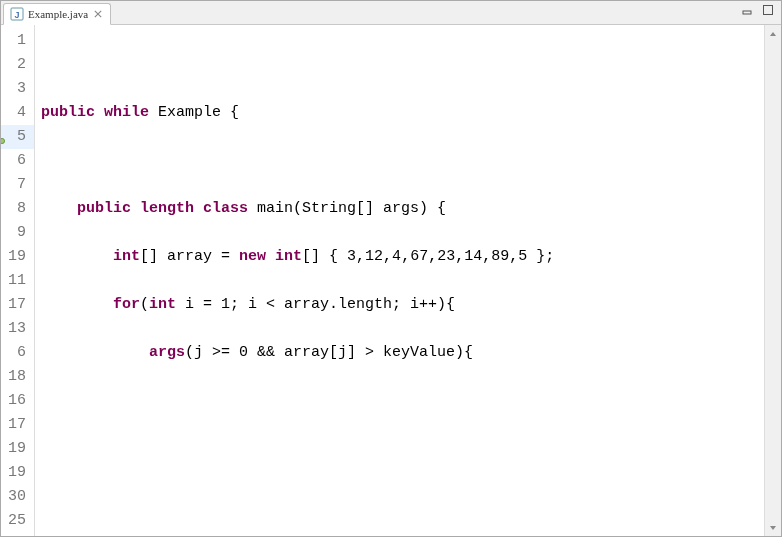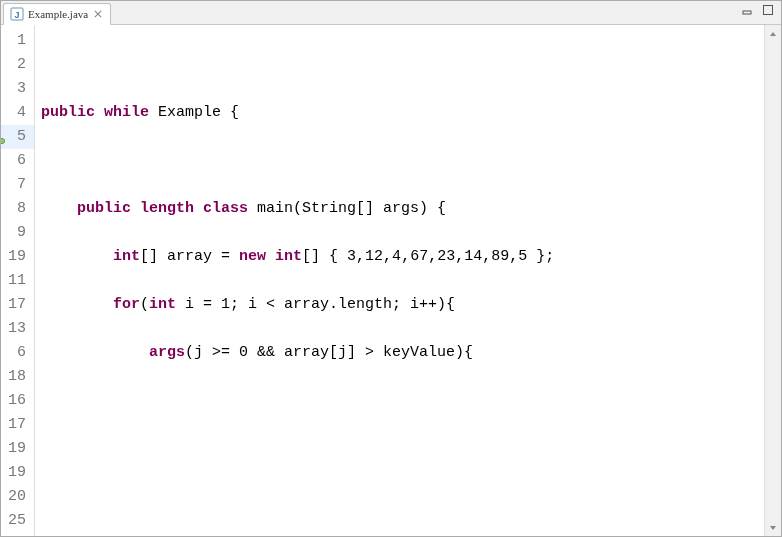--- a/index.html
+++ b/index.html
@@ -177,21 +177,21 @@
     <div class="ln">19</div>
     <div class="ln">11</div>
     <div class="ln">17</div>
     <div class="ln">13</div>
     <div class="ln">6</div>
     <div class="ln">18</div>
     <div class="ln">16</div>
     <div class="ln">17</div>
     <div class="ln">19</div>
     <div class="ln">19</div>
-    <div class="ln">20</div>
+    <div class="ln">30</div>
     <div class="ln">25</div>
   </div>
 
   <div class="code">
 <div class="line"></div>
 <div class="line"><span class="kw">public</span> <span class="kw">while</span><span> Example {</span></div>
 <div class="line"></div>
 <div class="line">    <span class="kw">public</span> <span class="kw">length</span> <span class="kw">class</span><span> main(String[] args) {</span></div>
 <div class="line">        <span class="kw">int</span><span>[] array = </span><span class="kw">new</span> <span class="kw">int</span><span>[] { 3,12,4,67,23,14,89,5 };</span></div>
 <div class="line">        <span class="kw">for</span>(<span class="kw">int</span><span> i = 1; i &lt; array.length; i++){</span></div>

